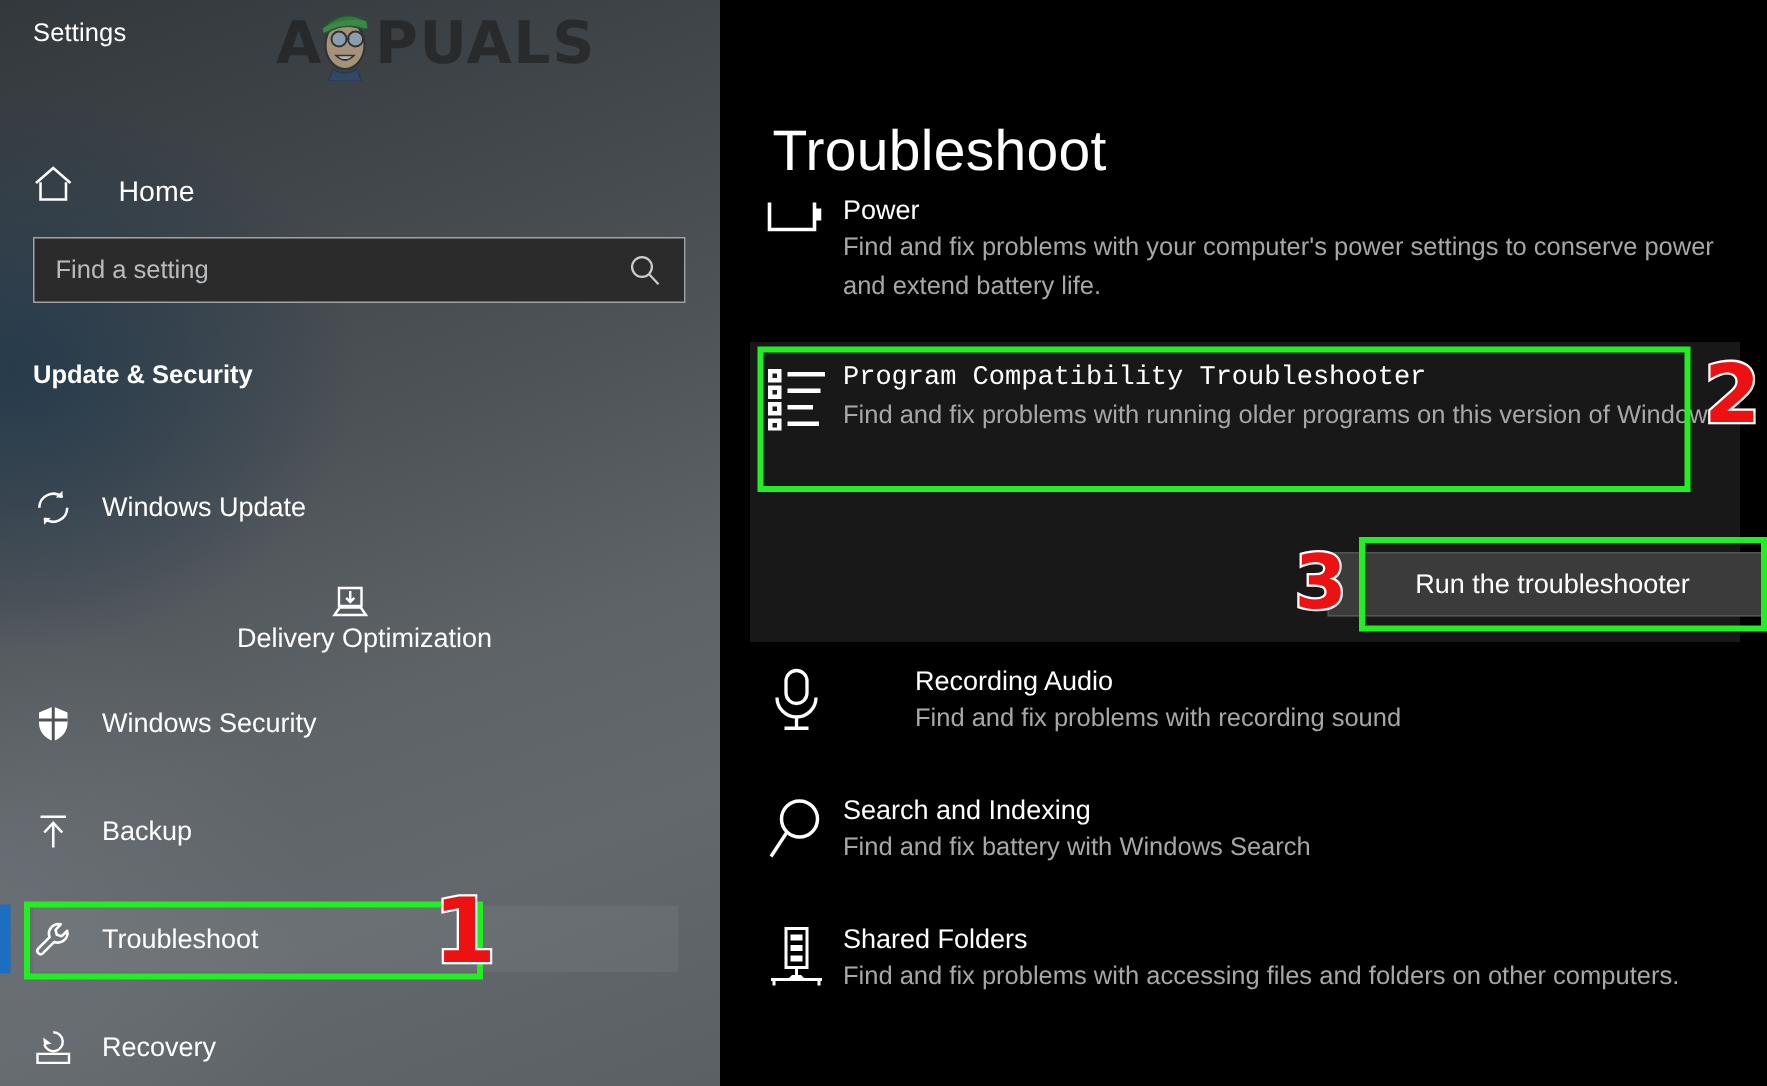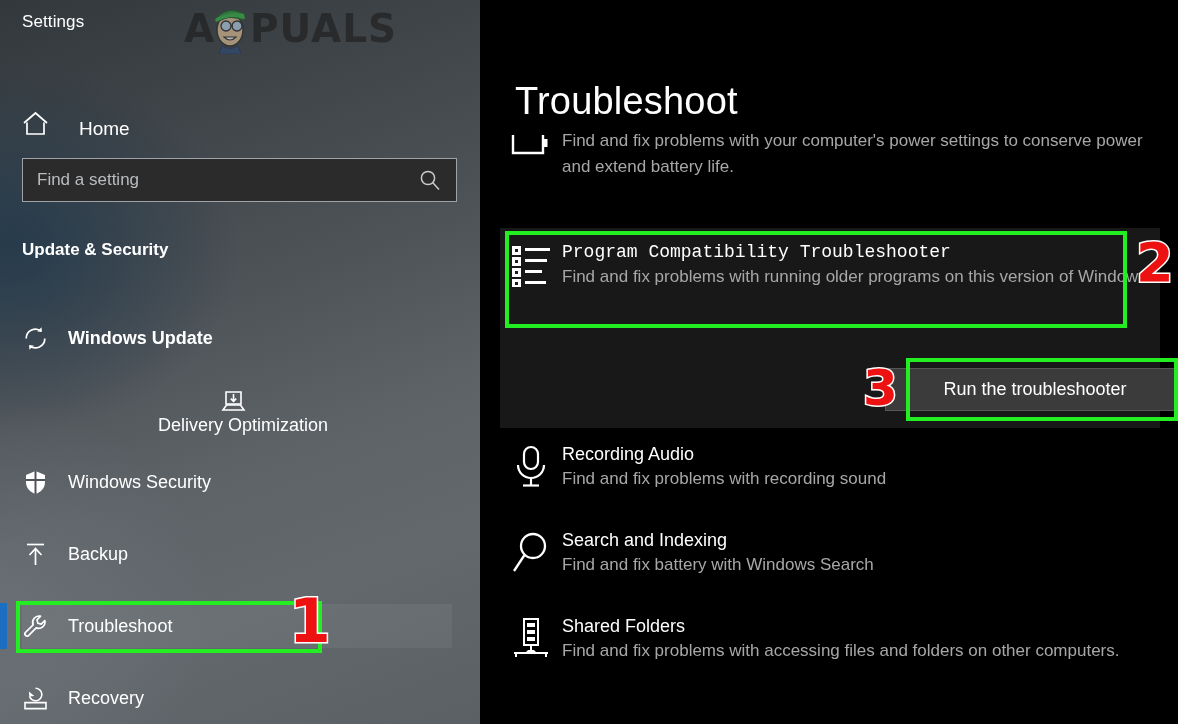--- a/index.html
+++ b/index.html
@@ -266,21 +266,21 @@
       <span class="mag">
         <svg width="22" height="22" viewBox="0 0 22 22">
           <circle cx="9" cy="9" r="6.6" fill="none" stroke="#c9ccce" stroke-width="1.5"></circle>
           <line x1="13.6" y1="13.6" x2="20" y2="20.5" stroke="#c9ccce" stroke-width="1.5"></line>
         </svg>
       </span>
     </div>
 
     <div class="sb-section">Update &amp; Security</div>
 
-    <div class="sb-item" style="top:316px;font-weight:bold;">
+    <div class="sb-item" style="top:316px;">
       <span class="ico">
         <svg width="27" height="27" viewBox="0 0 27 27">
           <path d="M4.2 13.5 a9.3 9.3 0 0 1 15.3 -7.1" fill="none" stroke="#fff" stroke-width="1.7"></path>
           <path d="M22.8 13.5 a9.3 9.3 0 0 1 -15.3 7.1" fill="none" stroke="#fff" stroke-width="1.7"></path>
           <path d="M19.6 2.2 l0.2 4.6 l-4.6 -0.2 z" fill="#fff"></path>
           <path d="M7.4 24.8 l-0.2 -4.6 l4.6 0.2 z" fill="#fff"></path>
         </svg>
       </span>
       <span class="lbl">Windows Update</span>
     </div>
@@ -344,20 +344,21 @@
     <div id="sel-block"></div>
 
     <div class="ts-item" style="top:128px;">
       <span class="ts-ico">
         <svg width="42" height="30" viewBox="0 0 42 30">
           <path d="M3 4 V22 H33 V4" fill="none" stroke="#ffffff" stroke-width="2.4"></path>
           <rect x="33" y="8" width="4.5" height="8" fill="#ffffff"></rect>
         </svg>
       </span>
       <span class="ts-body">
+        <span class="ts-name" style="display:block;">Power</span>
         <span class="ts-desc" style="display:block;">Find and fix problems with your computer's power settings to conserve power and extend battery life.</span>
       </span>
     </div>
 
     <div id="main-title">Troubleshoot</div>
 
     <div class="ts-item" style="top:240px;">
       <span class="ts-ico">
         <svg width="42" height="44" viewBox="0 0 42 44">
           <rect x="2" y="3" width="9" height="9" fill="#ffffff"></rect>
@@ -375,21 +376,21 @@
         </svg>
       </span>
       <span class="ts-body">
         <span class="ts-name" style="display:block;font-family:Liberation Mono, monospace;">Program Compatibility Troubleshooter</span>
         <span class="ts-desc" style="display:block;">Find and fix problems with running older programs on this version of Windows.</span>
       </span>
     </div>
 
     <div id="run-btn">Run the troubleshooter</div>
 
-    <div class="ts-item" style="top:442px;">
+    <div class="ts-item" style="top:442px;gap:48px;">
       <span class="ts-ico">
         <svg width="42" height="44" viewBox="0 0 42 44">
           <rect x="14" y="2" width="14" height="22" rx="7" fill="none" stroke="#ffffff" stroke-width="2.2"></rect>
           <path d="M8 20 a13 13 0 0 0 26 0" fill="none" stroke="#ffffff" stroke-width="2.2"></path>
           <line x1="21" y1="33" x2="21" y2="40" stroke="#ffffff" stroke-width="2.2"></line>
           <line x1="13" y1="40.5" x2="29" y2="40.5" stroke="#ffffff" stroke-width="2.2"></line>
         </svg>
       </span>
       <span class="ts-body">
         <span class="ts-name" style="display:block;">Recording Audio</span>

